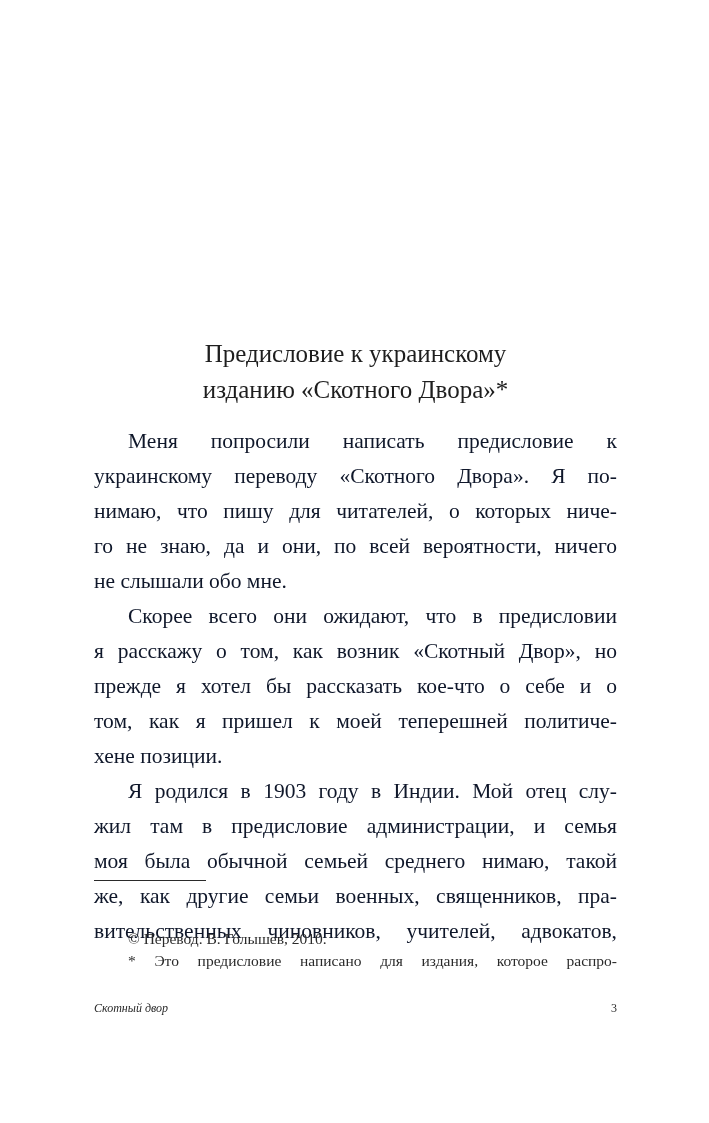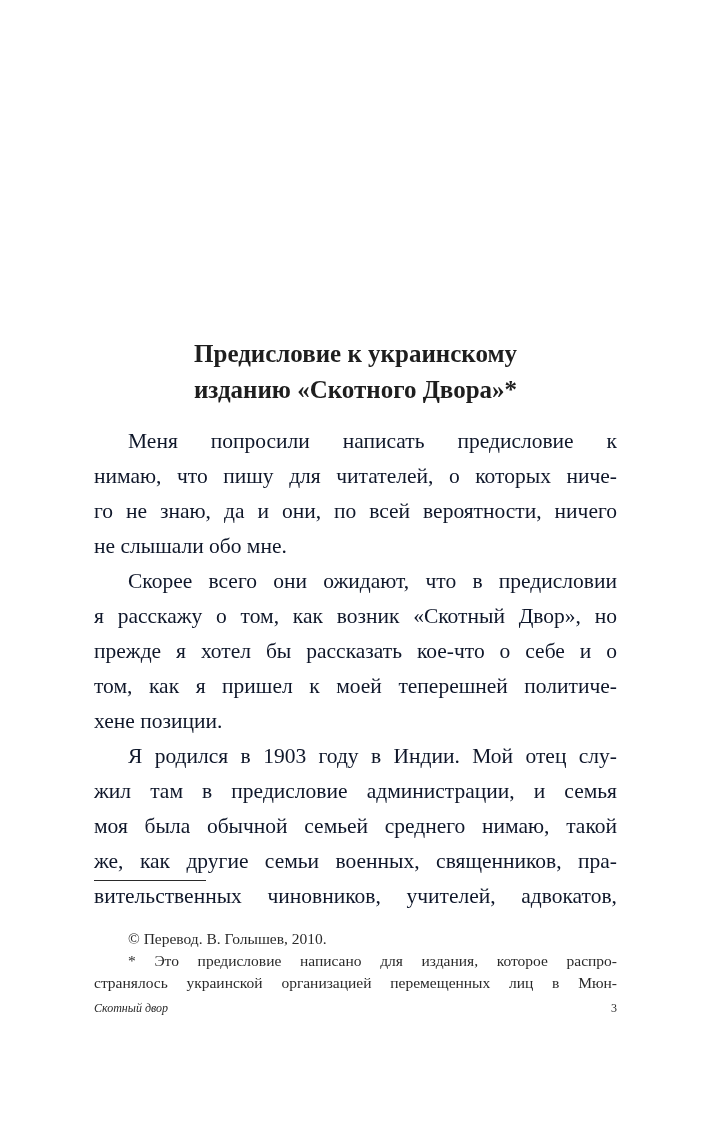--- a/index.html
+++ b/index.html
@@ -1,17 +1,17 @@
 <!DOCTYPE html>
 <html><head>
 <meta charset="utf-8">
 <style>
   html, body { margin:0; padding:0; background:#ffffff; }
   body { width:709px; height:1123px; position:relative; overflow:hidden; color:#1a1a1a; font-family:"Liberation Serif", serif; }
-  .title { position:absolute; left:94px; width:523px; top:336px; text-align:center; font-weight:bold; font-size:25px; line-height:36px; color:#1e1e1e; }
+  .title { position:absolute; left:94px; width:523px; top:336px; text-align:center; font-weight:normal; font-size:25px; line-height:36px; color:#1e1e1e; }
   .body-text { position:absolute; left:94px; width:523px; top:424px; font-size:21.5px; line-height:35px; text-align:justify; color:#0f172a; }
   .body-text .line { display:block; white-space:nowrap; text-align:justify; text-align-last:justify; height:35px; }
   .body-text .line.last { text-align-last:left; }
   .body-text .line.indent { padding-left:34px; }
   .fn-rule { position:absolute; left:94px; top:880px; width:112px; height:1px; background:#2a2a2a; }
   .footnotes { position:absolute; left:94px; width:523px; top:886px; font-size:15.5px; line-height:22px; color:#2a2a2a; }
   .footnotes .line { display:block; white-space:nowrap; text-align-last:justify; }
   .footnotes .line.last { text-align-last:left;margin-top:42px; }
   .footnotes .line.indent { padding-left:34px; }
   .running-foot { position:absolute; left:94px; width:523px; top:1001px; font-size:12px; color:#2a2a2a; }
@@ -21,38 +21,38 @@
 </head>
 <body>
 
 <div class="title">
   <div>Предисловие к украинскому</div>
   <div>изданию «Скотного Двора»*</div>
 </div>
 
 <div class="body-text" id="body">
     <span class="line indent">Меня попросили написать предисловие к</span>
+    <span class="line">украинскому переводу «Скотного Двора». Я по-</span>
     <span class="line">нимаю, что пишу для читателей, о которых ниче-</span>
     <span class="line">го не знаю, да и они, по всей вероятности, ничего</span>
     <span class="line last">не слышали обо мне.</span>
     <span class="line indent">Скорее всего они ожидают, что в предисловии</span>
     <span class="line">я расскажу о том, как возник «Скотный Двор», но</span>
     <span class="line">прежде я хотел бы рассказать кое-что о себе и о</span>
     <span class="line">том, как я пришел к моей теперешней политиче-</span>
     <span class="line last">хене позиции.</span>
     <span class="line indent">Я родился в 1903 году в Индии. Мой отец слу-</span>
     <span class="line">жил там в предисловие администрации, и семья</span>
     <span class="line">моя была обычной семьей среднего нимаю, такой</span>
     <span class="line">же, как другие семьи военных, священников, пра-</span>
     <span class="line">вительственных чиновников, учителей, адвокатов,</span>
   </div>
 
 <div class="fn-rule"></div>
 <div class="footnotes" id="fns">
     <span class="line indent last">© Перевод. В. Голышев, 2010.</span>
     <span class="line indent">* Это предисловие написано для издания, которое распро-</span>
-    <span class="line">странялось украинской организацией перемещенных лиц в Мюн-</span>
   </div>
 
 <div class="running-foot">
   <span class="ftitle">Скотный двор</span>
   <span class="pagenum">3</span>
 </div>
 
 </body></html>

